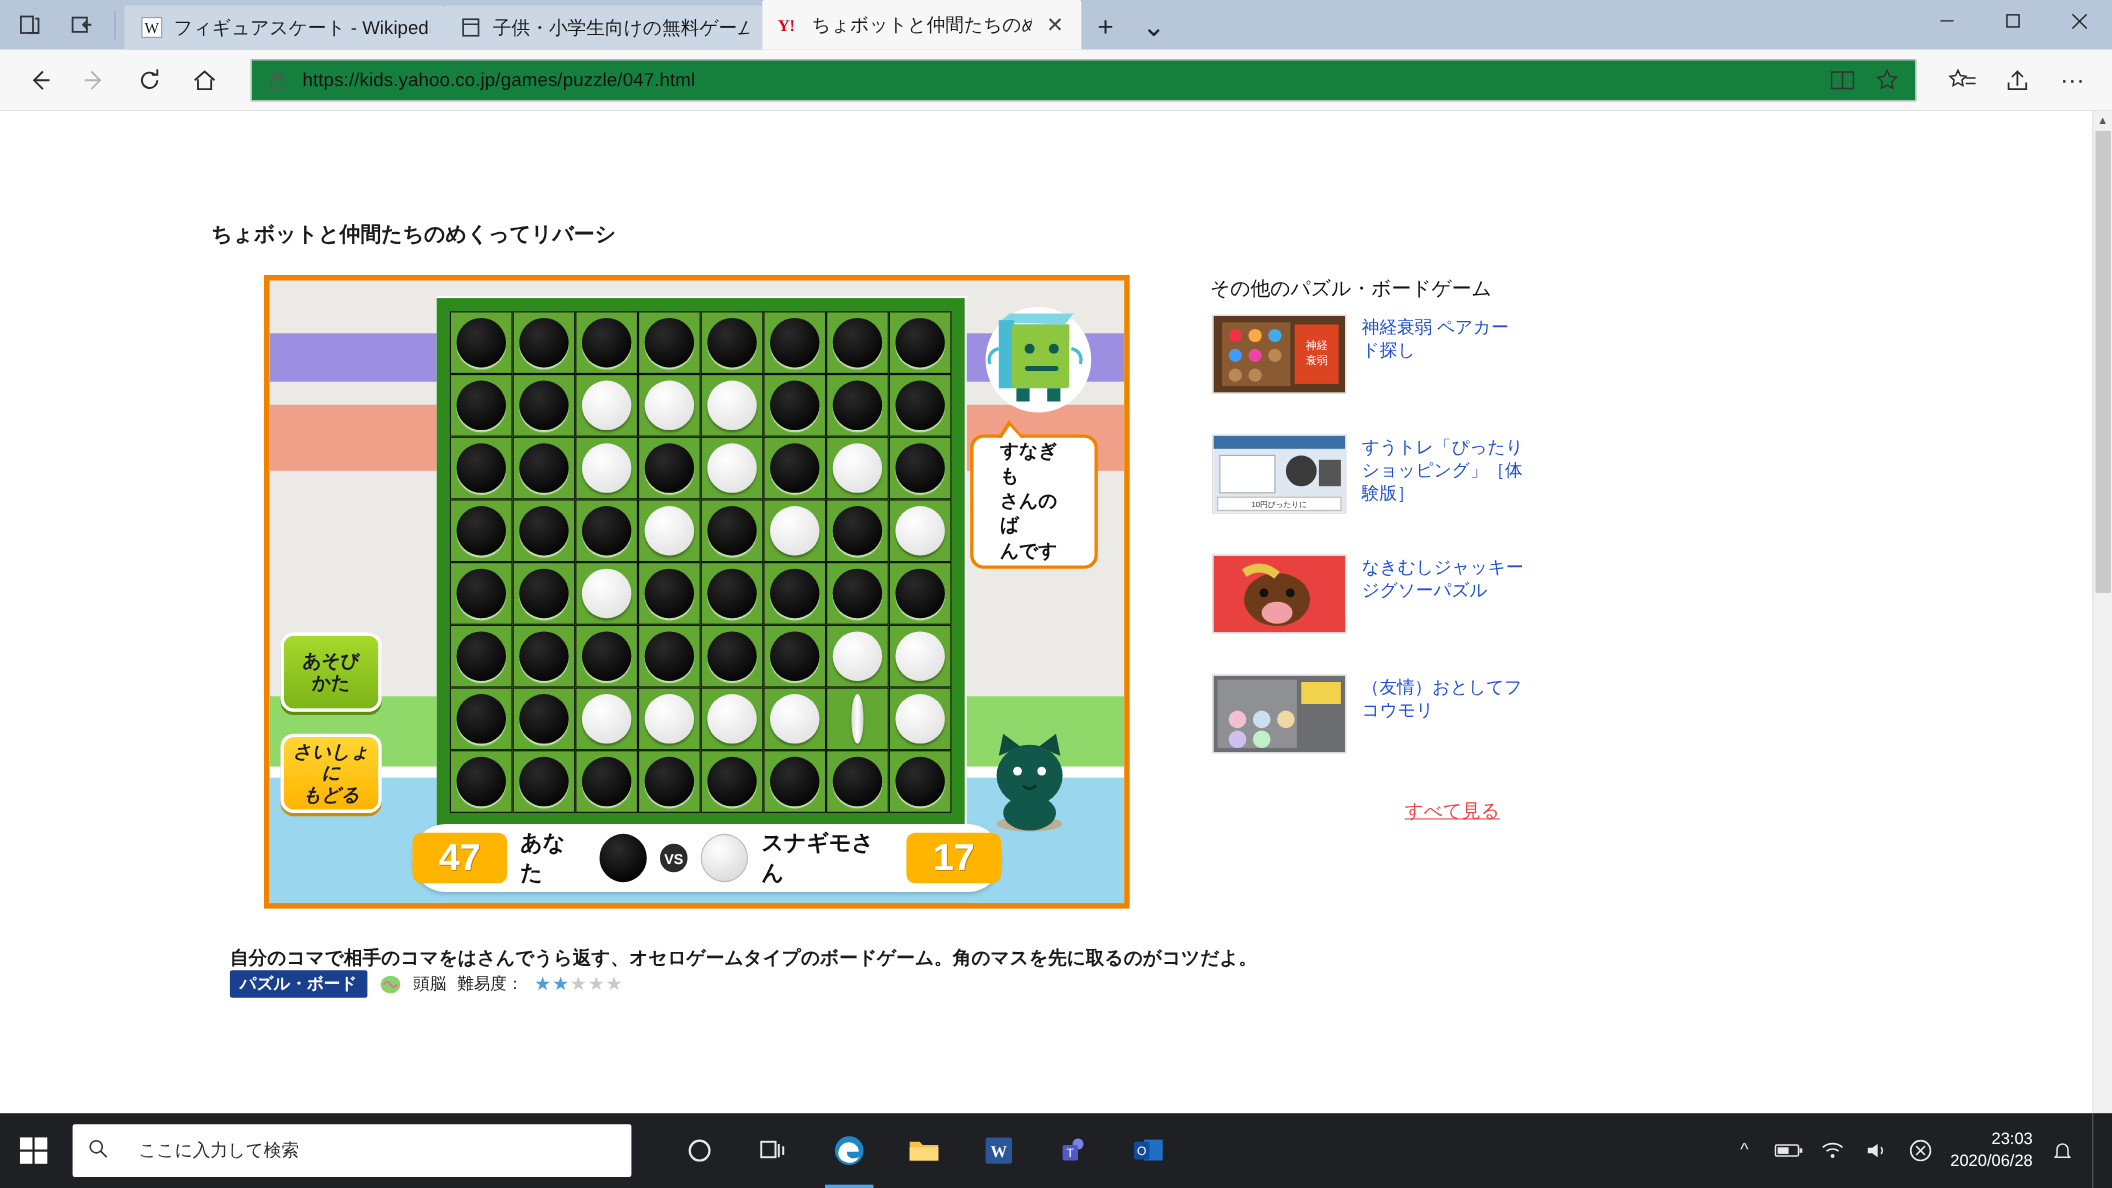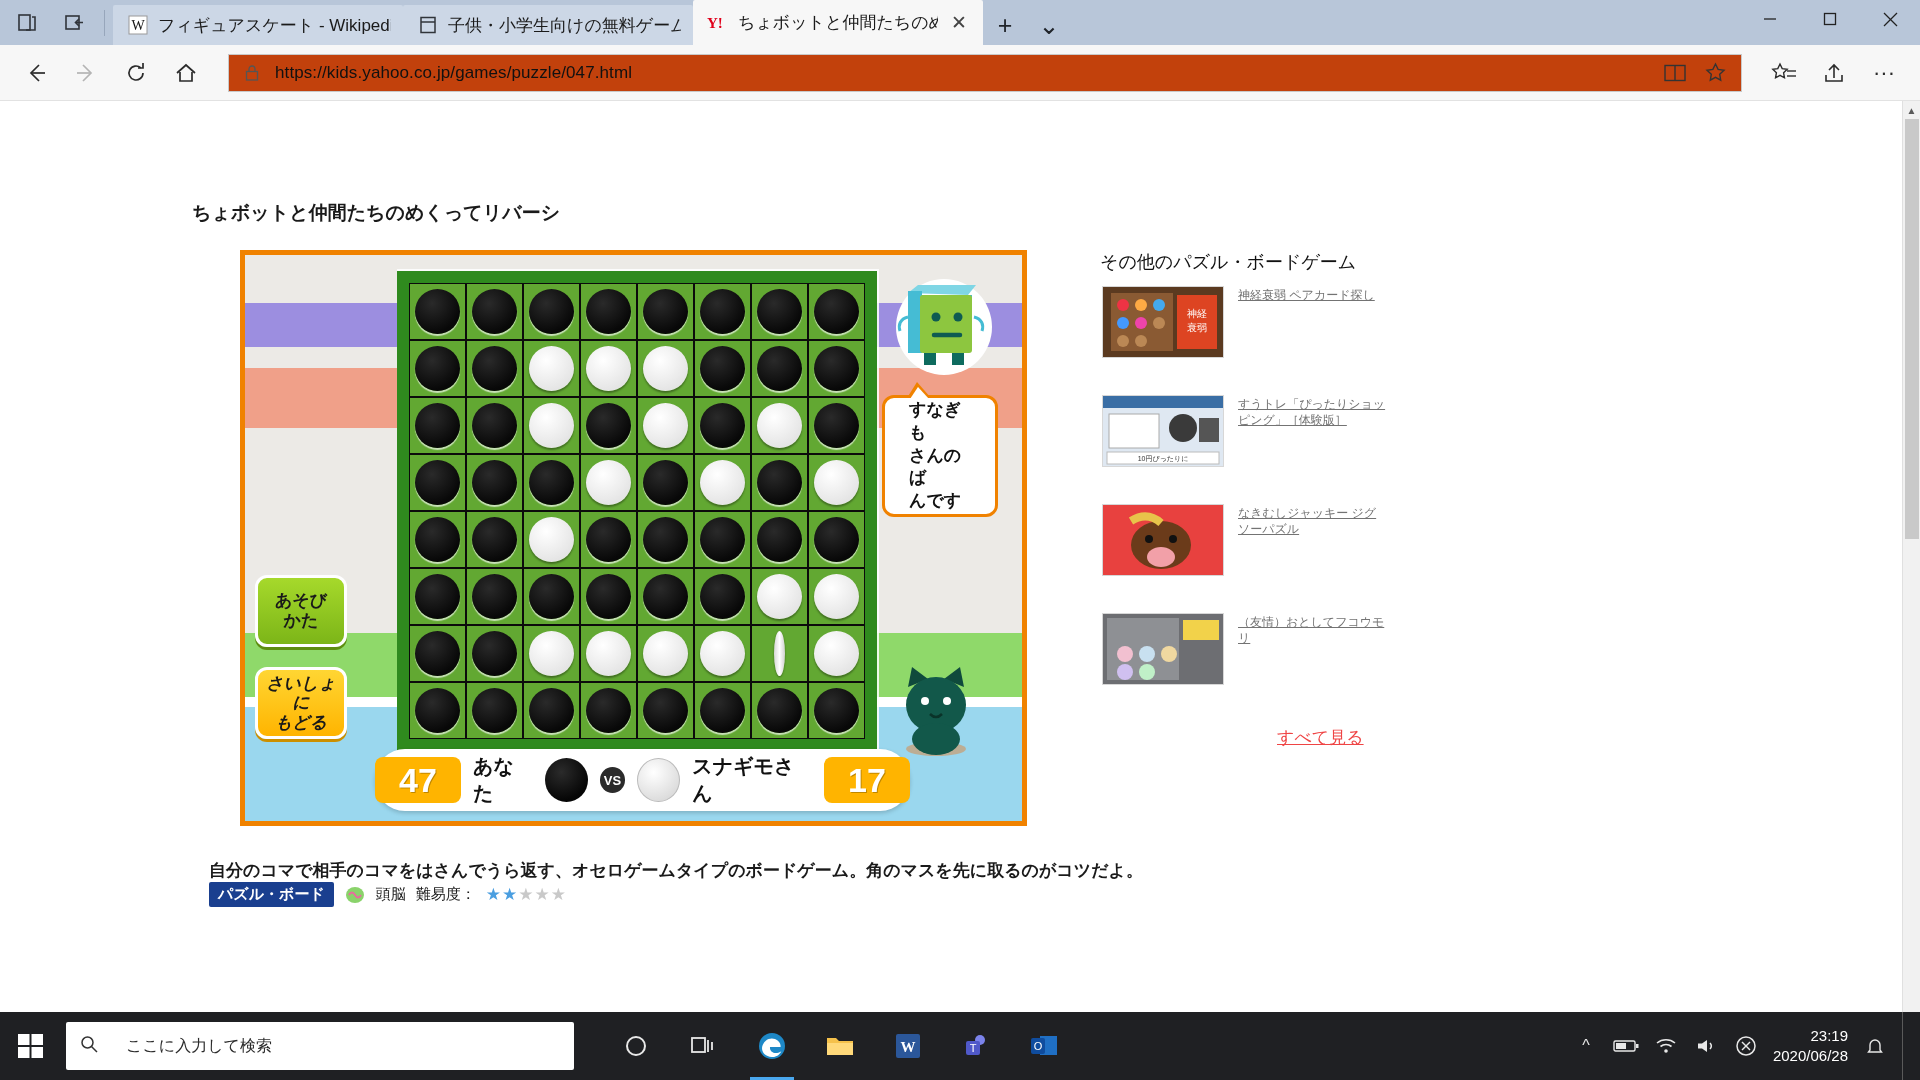--- a/index.html
+++ b/index.html
@@ -46,21 +46,21 @@
   .navbar {
     height: 56px; background: #f7f7f7; display: flex; align-items: center;
     padding: 0 12px; gap: 2px; border-bottom: 1px solid #e2e2e2;
   }
   .nb-btn {
     width: 48px; height: 46px; display: flex; align-items: center;
     justify-content: center; color: #2b2b2b;
   }
   .nb-btn.dim { color: #b4b4b4; }
   .urlbar {
-    flex: 1; height: 38px; margin: 0 16px; background: #c2410c;
+    flex: 1; height: 38px; margin: 0 16px; background: #15803d;
     border: 1px solid #c9c9c9; display: flex; align-items: center;
     padding: 0 6px;
   }
   .url-lock { width: 34px; display: flex; align-items: center; justify-content: center; color: #555; }
   .url-text { flex: 1; font-size: 17px; color: #111; padding-left: 6px; letter-spacing: .1px; }
   .url-ico { width: 40px; height: 34px; display: flex; align-items: center; justify-content: center; color: #333; }
 
   
   .page { position: relative; height: 979px; background: #fff; overflow: hidden; }
   .scrollbar-v {
@@ -184,22 +184,22 @@
   }
 
   
   .side-title {
     position: absolute; left: 1100px; top: 149px;
     font-size: 18px; color: #111;
   }
   .side-item { position: absolute; left: 1102px; display: flex; gap: 14px; }
   .thumb { width: 122px; height: 72px; border: 1px solid #d7d7d7; position: relative; overflow: hidden; }
   .side-link {
-    width: 148px; font-size: 12px; color: #737373; line-height: 1.32;
-    text-decoration: underline; padding-top: 2px;
+    width: 148px; font-size: 16px; color: #1d4ed8; line-height: 1.32;
+    padding-top: 2px;
   }
   .see-all {
     position: absolute; left: 1277px; top: 625px;
     font-size: 17px; color: #ef4444; text-decoration: underline; text-align: right;
   }
 
   
   .desc {
     position: absolute; left: 209px; top: 758px;
     font-size: 17px; font-weight: bold; color: #1a1a1a;
@@ -832,21 +832,21 @@
         </svg>
     </span>
     <span class="tray-ico">
       <svg width="20" height="20" viewBox="0 0 20 20">
           <circle cx="10" cy="10" r="9" fill="none" stroke="#e8e8e8" stroke-width="1.5"></circle>
           <line x1="6" y1="6" x2="14" y2="14" stroke="#e8e8e8" stroke-width="1.5"></line>
           <line x1="14" y1="6" x2="6" y2="14" stroke="#e8e8e8" stroke-width="1.5"></line>
         </svg>
     </span>
     <span class="clock">
-      <div>23:19</div>
+      <div>23:03</div>
       <div>2020/06/28</div>
     </span>
     <span class="tray-ico">
       <svg width="20" height="20" viewBox="0 0 20 20">
           <path d="M5 14V9a5 5 0 0 1 10 0v5l1.5 2h-13z" fill="none" stroke="#e8e8e8" stroke-width="1.4"></path>
         </svg>
     </span>
     <span class="show-desktop"></span>
   </div>
 </div>

